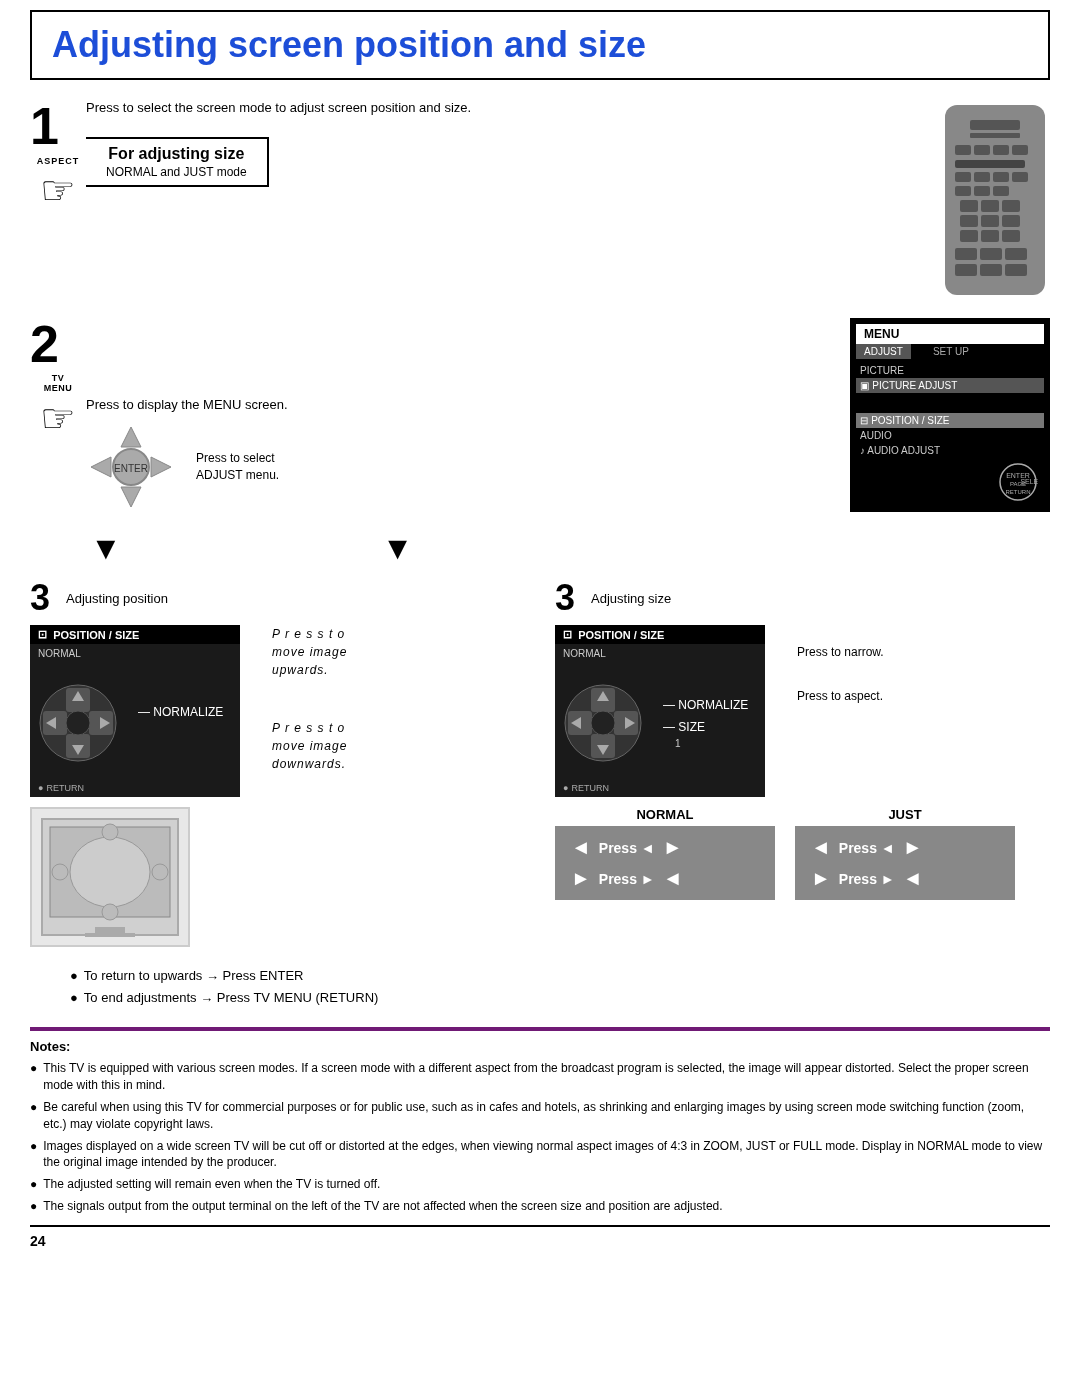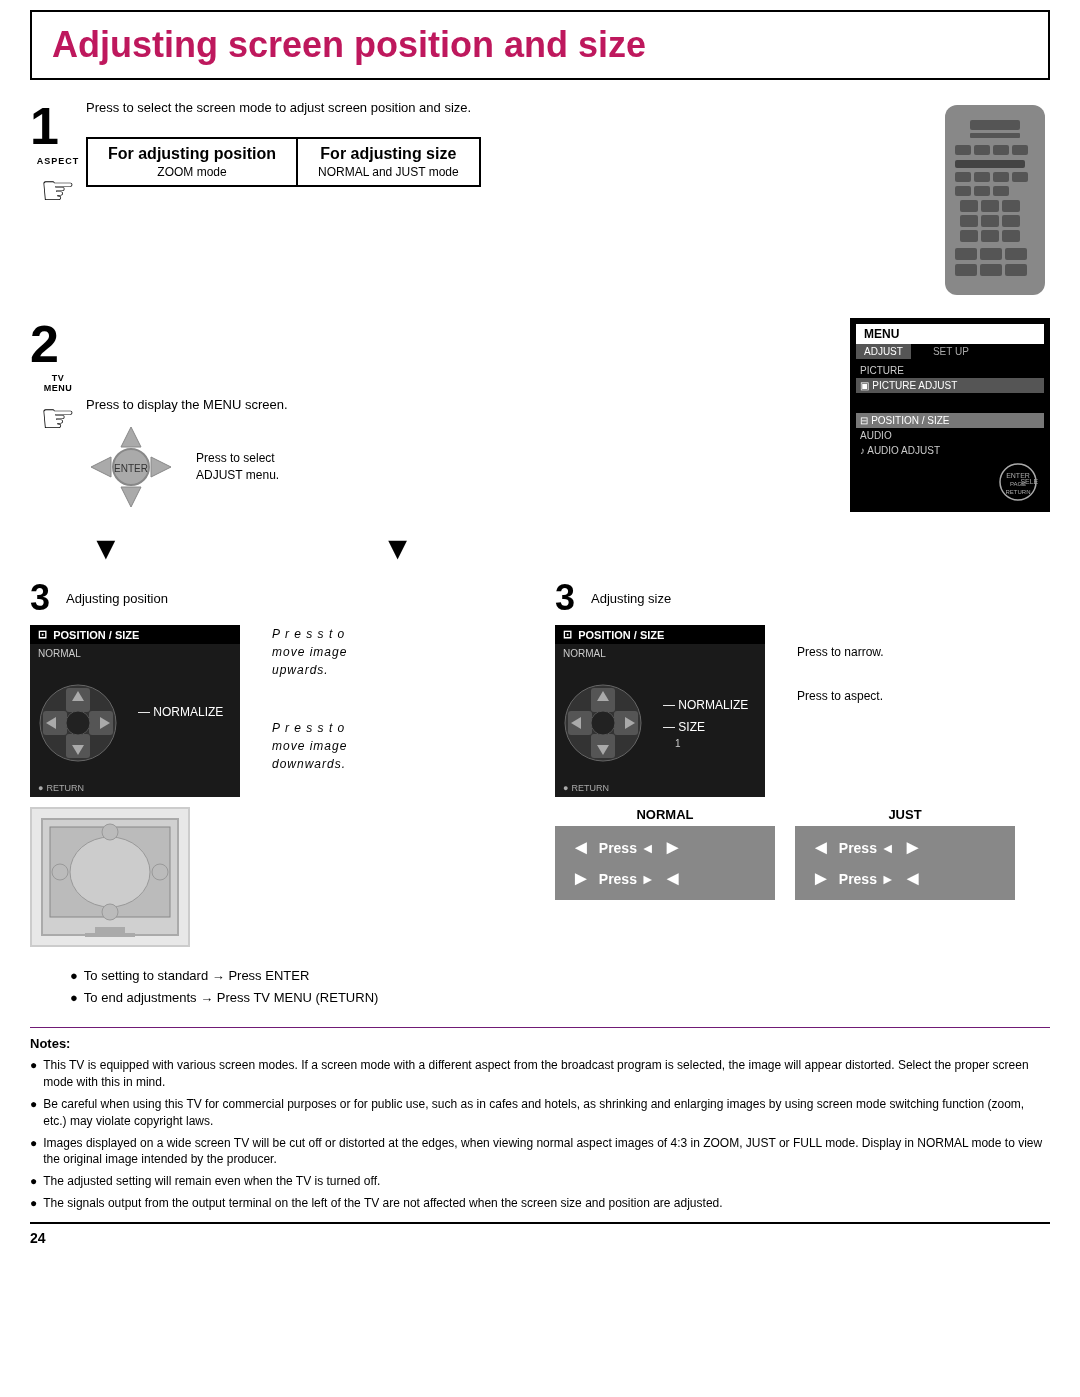--- a/index.html
+++ b/index.html
@@ -23,21 +23,21 @@
     
     .page-title-box {
       border: 2px solid #000;
       margin-bottom: 20px;
       padding: 12px 20px;
       margin-top: 10px;
     }
     .page-title-box h1 {
       font-size: 36px;
       font-weight: bold;
-      color: #be185d;
+      color: #1d4ed8;
     }
 
     
     .step {
       display: flex;
       align-items: flex-start;
       margin-bottom: 18px;
       position: relative;
     }
     .step-number {
@@ -218,21 +218,21 @@
       align-items: center;
       gap: 8px;
       font-size: 14px;
       font-weight: bold;
       color: #fff;
     }
 
     
     .notes-section {
       margin-top: 20px;
-      border-top: 1px solid #701a75;
+      border-top: 4px solid #701a75;
       padding-top: 8px;
     }
     .notes-title {
       font-weight: bold;
       font-size: 13px;
       margin-bottom: 6px;
     }
     .note-item {
       display: flex;
       gap: 6px;
@@ -347,24 +347,20 @@
         <span class="aspect-label">ASPECT</span>
         <span class="hand-icon">☞</span>
       </div>
     </div>
     <div class="step-content">
       <div class="step1-top">
         <div class="step1-main">
           <div style="flex:1;">
             <p style="margin-bottom:16px;">Press to select the screen mode to adjust screen position and size.</p>
             <div class="mode-boxes">
-              <div class="mode-box">
-                <div class="mode-box-label">For adjusting position</div>
-                <div class="mode-box-sub">ZOOM mode</div>
-              </div>
               <div class="mode-box" style="border-left:none;">
                 <div class="mode-box-label">For adjusting size</div>
                 <div class="mode-box-sub">NORMAL and JUST mode</div>
               </div>
             </div>
           </div>
         </div>
 
         <div style="margin-left:30px;flex-shrink:0;">
           <svg width="110" height="200" viewBox="0 0 110 200" style="display:block;">
@@ -632,21 +628,21 @@
             </div>
           </div>
         </div>
       </div>
     </div>
   </div>
 
   <div style="margin-bottom:12px;margin-left:40px;">
     <div class="tip-item">
       <span>●</span>
-      <span>To setting to standard → Press ENTER</span>
+      <span>To return to upwards → Press ENTER</span>
     </div>
     <div class="tip-item">
       <span>●</span>
       <span>To end adjustments → Press TV MENU (RETURN)</span>
     </div>
   </div>
 
   <div class="notes-section">
     <div class="notes-title">Notes:</div>
     <div class="note-item">

